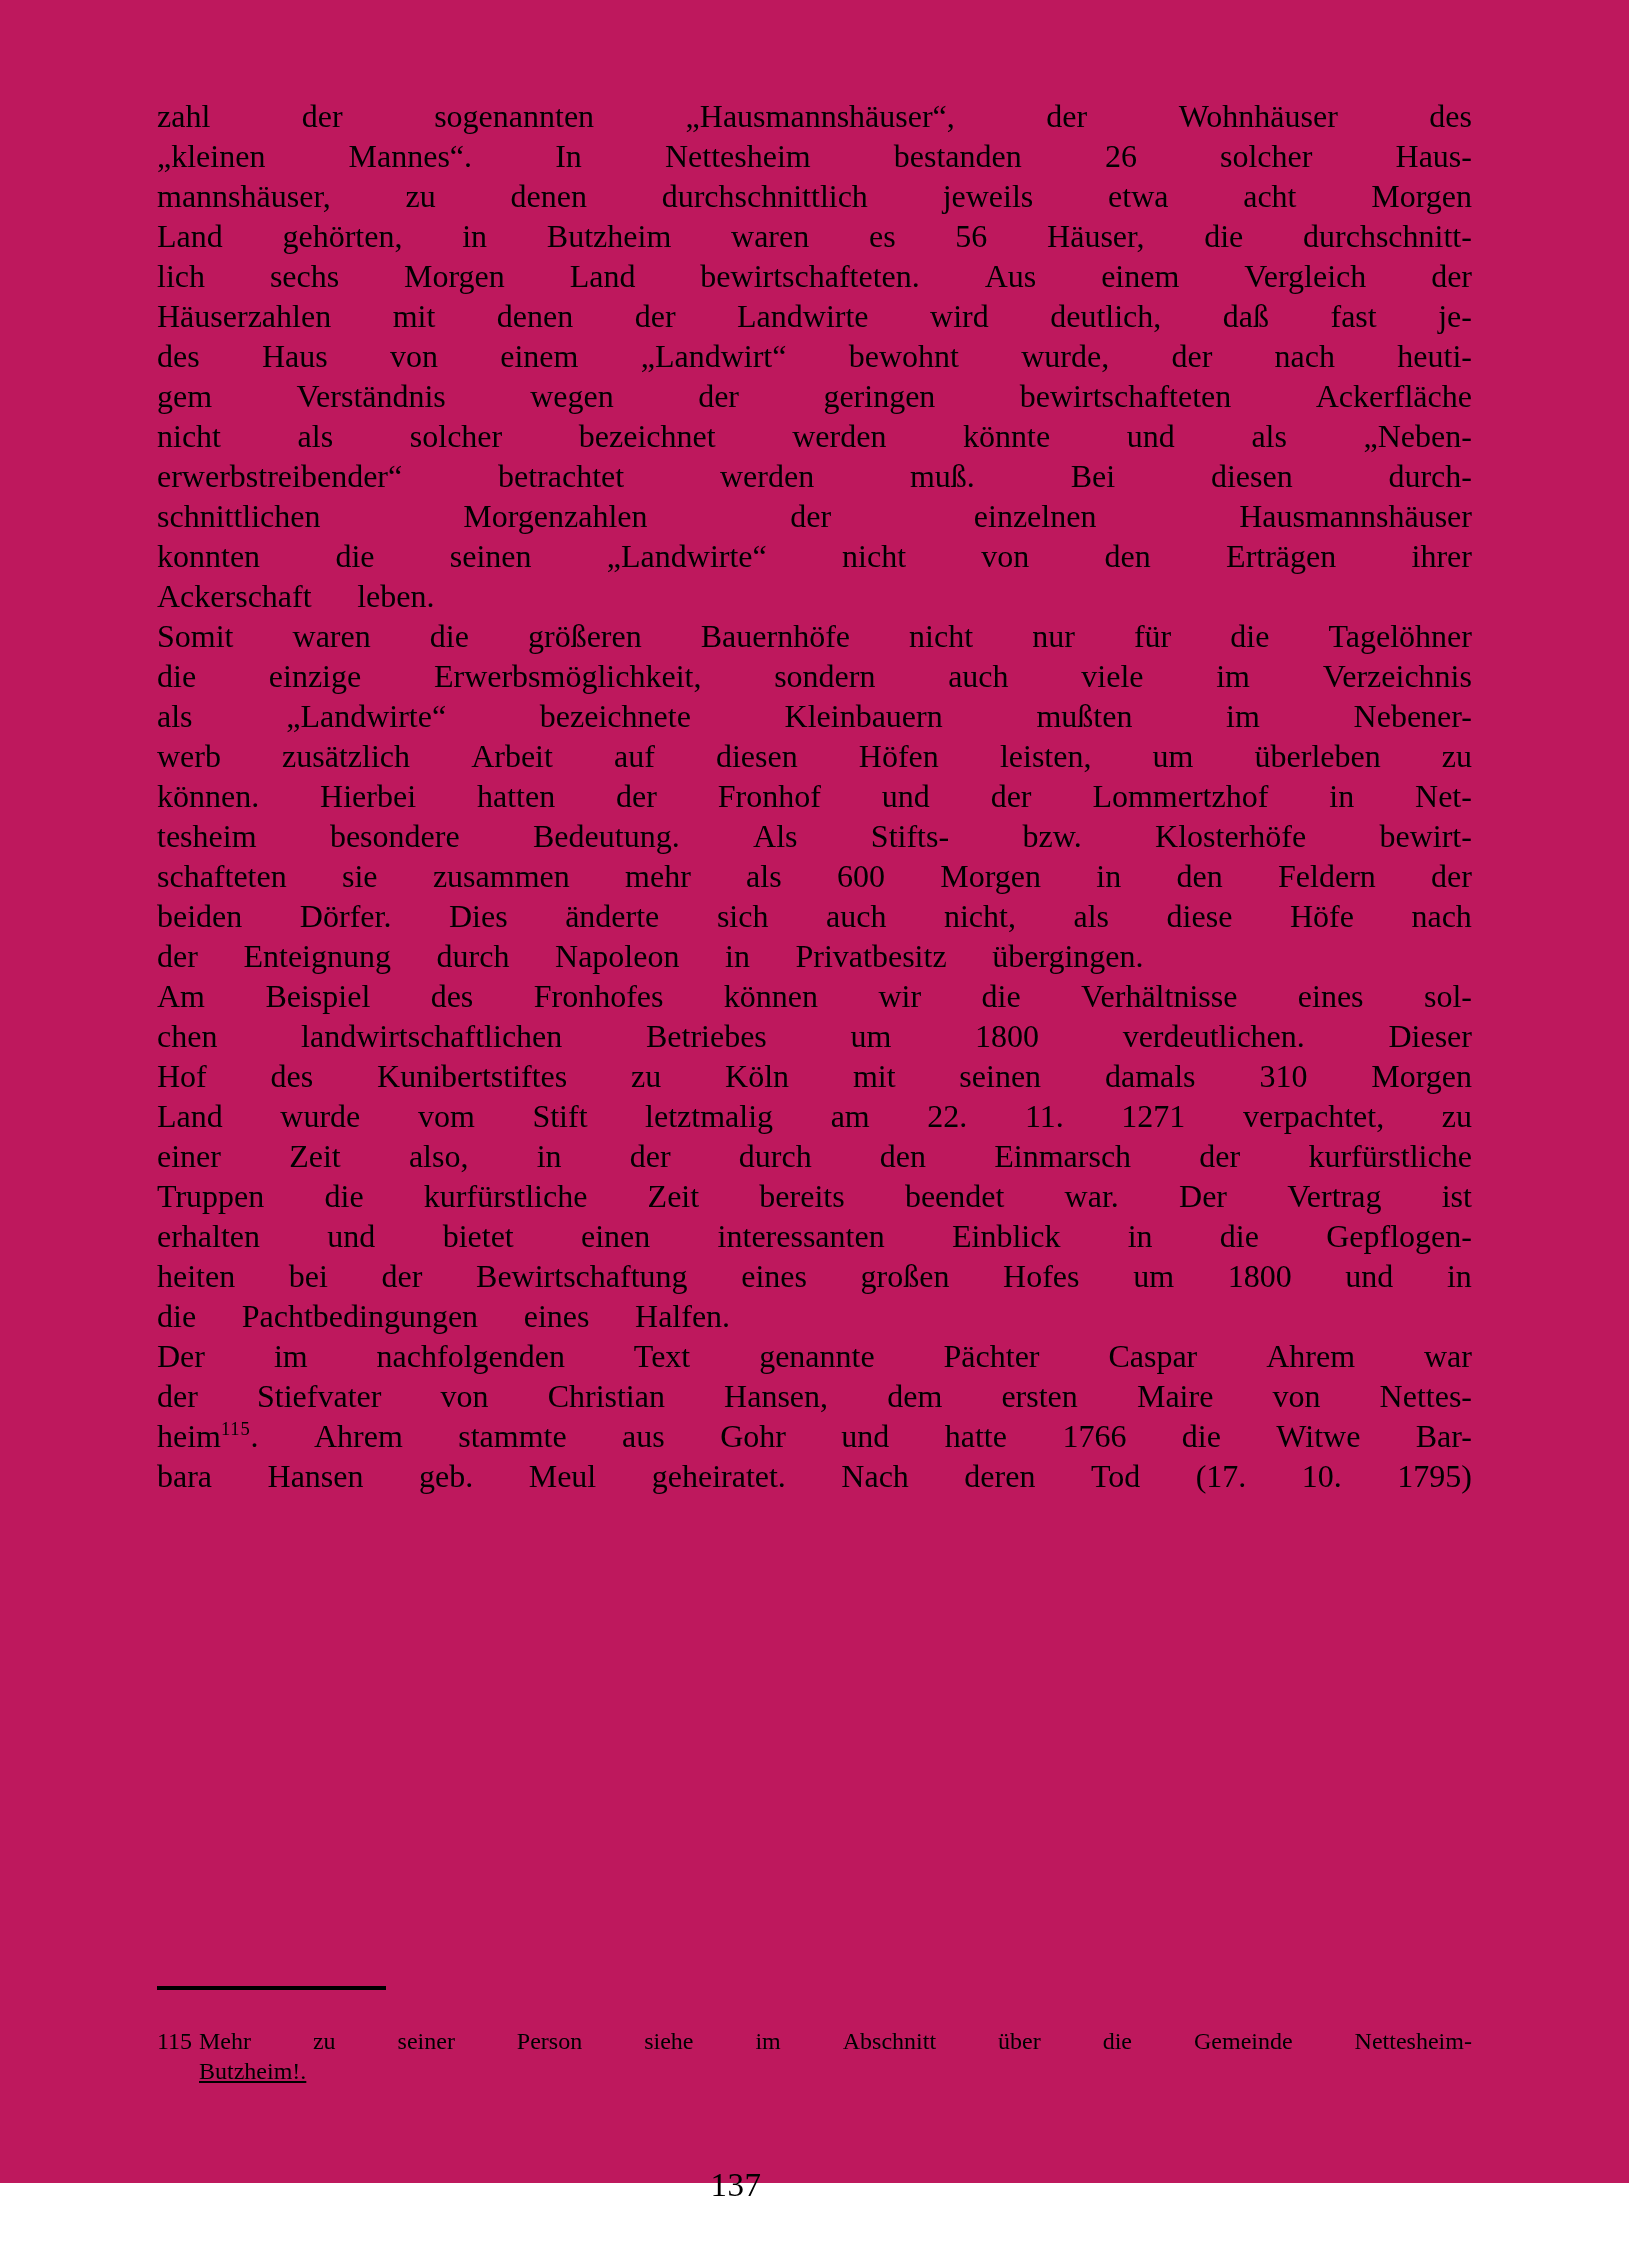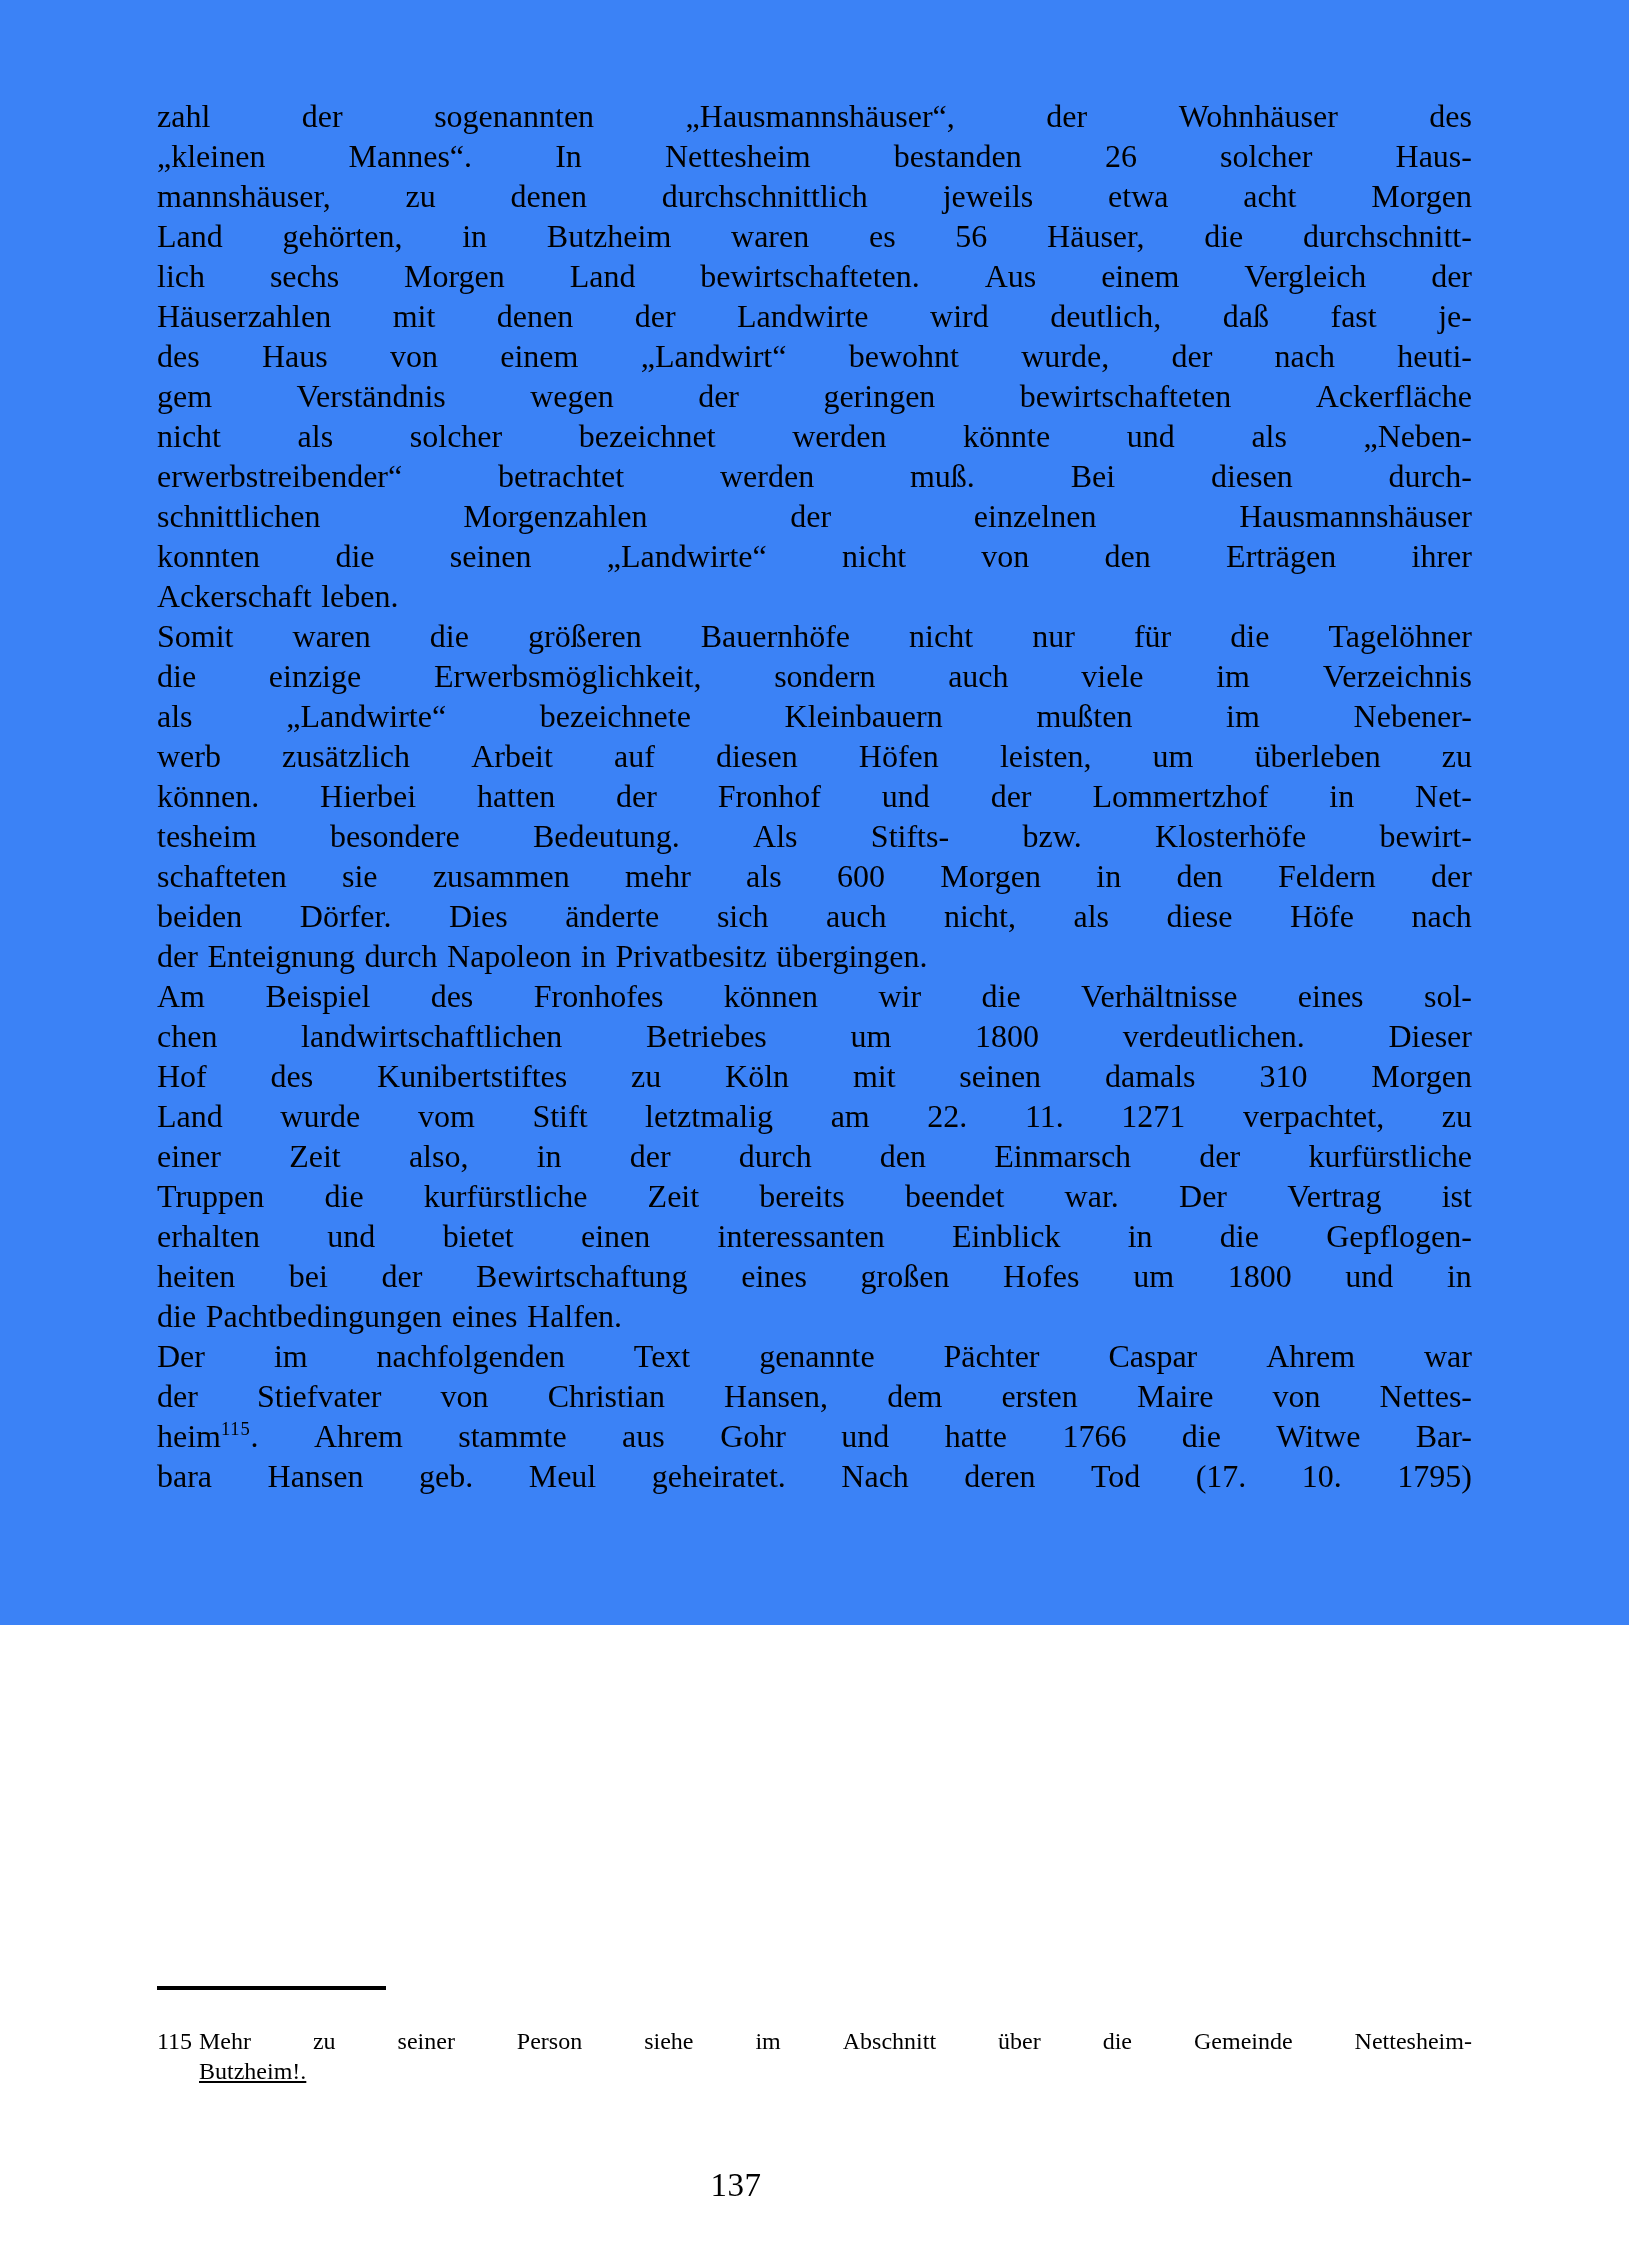--- a/index.html
+++ b/index.html
@@ -13,38 +13,39 @@
     font-family: "Liberation Serif", "DejaVu Serif", serif;
     color: #000000;
     position: relative;
     overflow: hidden;
   }
   .page {
     position: absolute;
     left: 0;
     top: 0;
     width: 1630px;
-    height: 1625px;
-    background: #3b82f6;
+    height: 2183px;
+    background: #be185d;
   }
   .content {
     position: absolute;
     left: 157px;
     top: 96px;
     width: 1315px;
   }
   .jline {
     display: flex;
     justify-content: space-between;
     width: 100%;
     font-size: 32px;
     line-height: 40px;
   }
   .jline.ragged {
     justify-content: flex-start;
+    gap: 36px;
   }
   .jline.ragged > .w {
     margin-right: 0.30em;
   }
   .w {
     white-space: pre;
   }
   sup.fn-ref {
     font-size: 0.58em;
     vertical-align: super;

